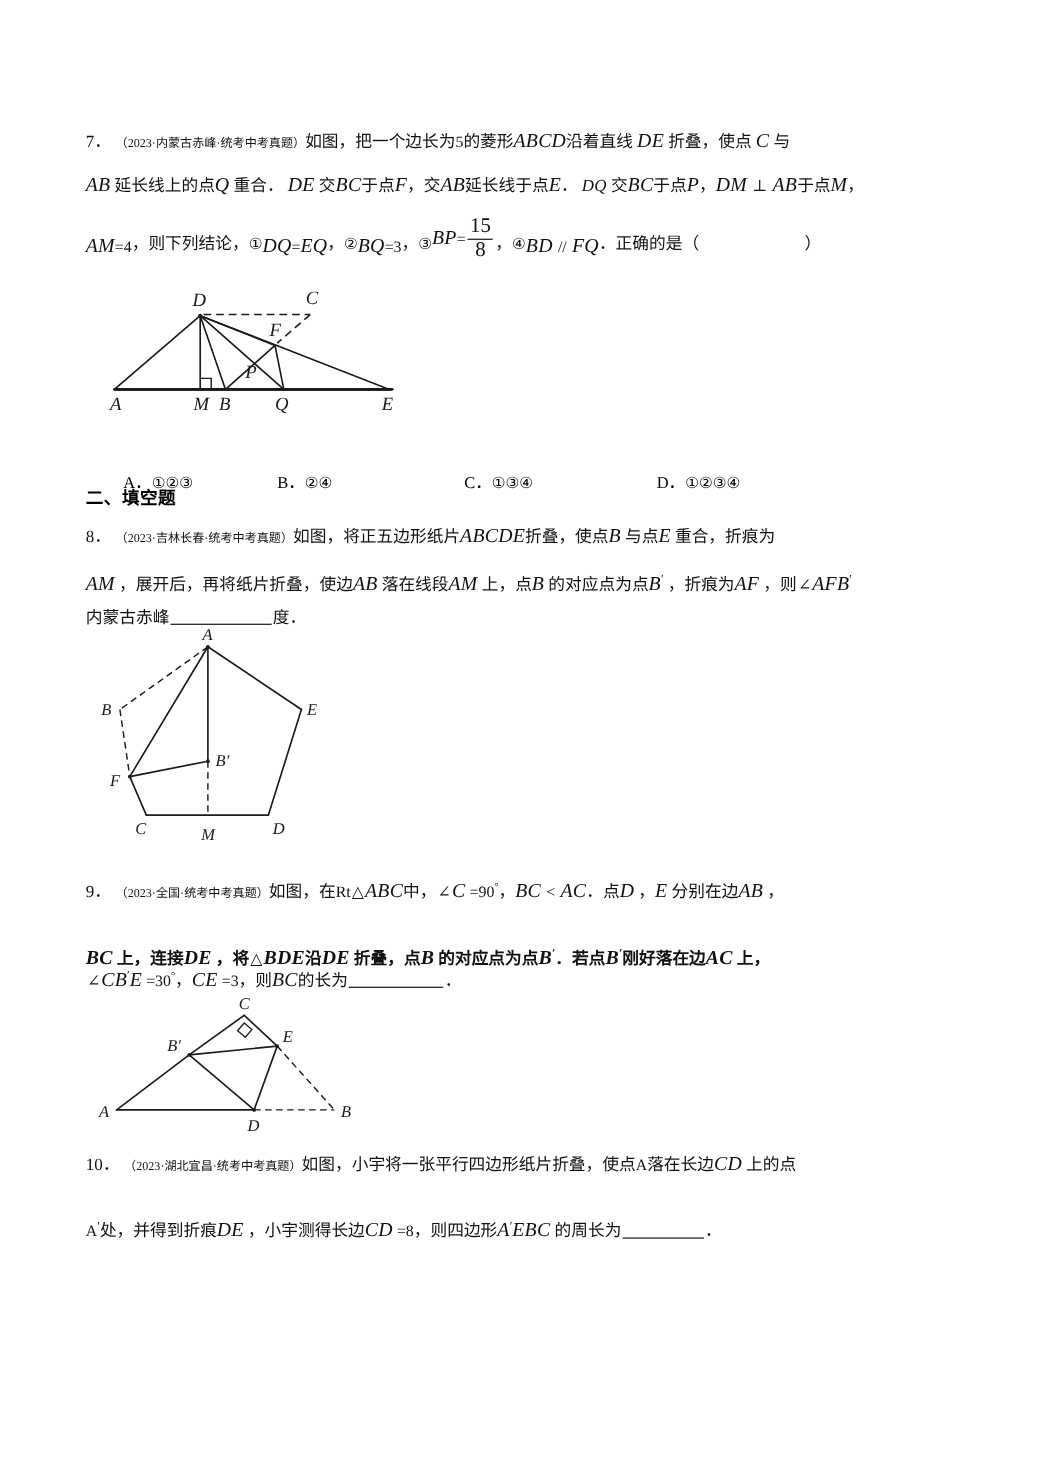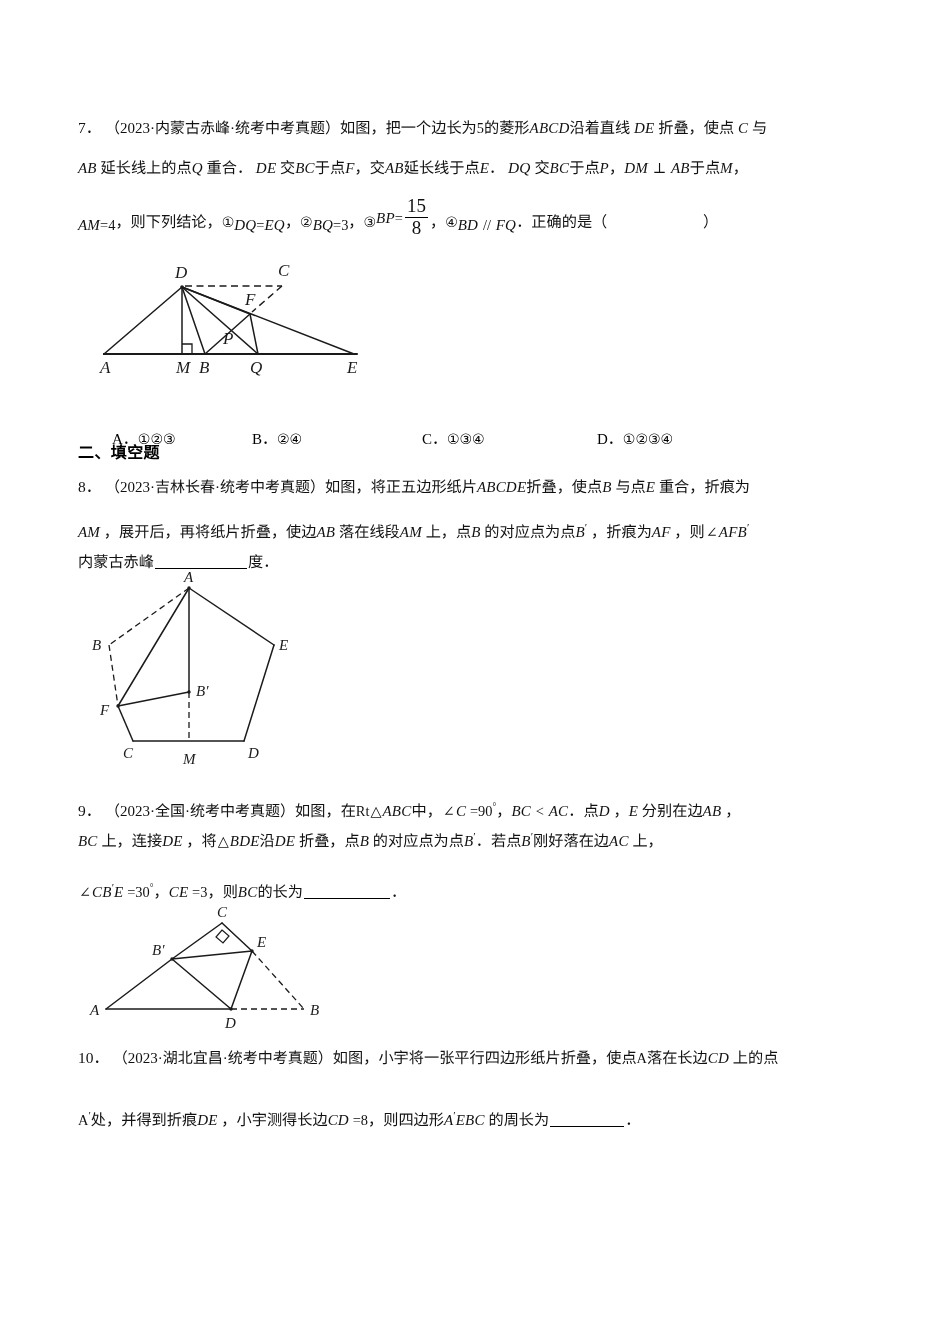--- a/index.html
+++ b/index.html
@@ -29,29 +29,29 @@
   .qline {
     font-size: 15.2px;
     line-height: 40px;
     color: #111;
     white-space: nowrap;
   }
   .qnum {
     font-size: 15.5px;
   }
   .src {
-    font-size: 15px;
+    font-size: 11px;
   }
   .cn {
     font-size: 15.2px;
   }
   .mi {
     font-family: "Liberation Serif", "DejaVu Serif", serif;
     font-style: italic;
-    font-size: 15px;
+    font-size: 18px;
     letter-spacing: .2px;
   }
   .mn {
     font-family: "Liberation Serif", "DejaVu Serif", serif;
     font-style: normal;
     font-size: 14.4px;
   }
   .op {
     font-family: "Liberation Serif", "DejaVu Serif", serif;
     font-style: normal;
@@ -278,21 +278,21 @@
       </svg>
     </div>
 
     <div class="row" style="top:787px;">
       <span class="qline">
         <span class="qnum">9．</span>
         <span class="src">（2023·全国·统考中考真题）</span><span class="cn">如图，在</span><span class="mn">Rt</span><span class="op">△</span><span class="mi">ABC</span><span class="cn">中，</span><span class="op">∠</span><span class="mi">C</span>&nbsp;<span class="mn">=</span><span class="mn">90</span><span class="deg">°</span><span class="cn">，</span><span class="mi">BC</span>&nbsp;<span class="op">&lt;</span>&nbsp;<span class="mi">AC</span><span class="cn">．点</span><span class="mi">D</span>&nbsp;<span class="cn">，</span><span class="mi">E</span>&nbsp;<span class="cn">分别在边</span><span class="mi">AB</span>&nbsp;<span class="cn">，</span>
       </span>
     </div>
 
-    <div class="row" style="top:816px;">
+    <div class="row" style="top:847px;font-weight:bold;">
       <span class="qline">
         <span class="mi">BC</span>&nbsp;<span class="cn">上，连接</span><span class="mi">DE</span>&nbsp;<span class="cn">，将</span><span class="op">△</span><span class="mi">BDE</span><span class="cn">沿</span><span class="mi">DE</span>&nbsp;<span class="cn">折叠，点</span><span class="mi">B</span>&nbsp;<span class="cn">的对应点为点</span><span class="mi">B</span><span class="prime">′</span><span class="cn">．若点</span><span class="mi">B</span><span class="prime">′</span><span class="cn">刚好落在边</span><span class="mi">AC</span>&nbsp;<span class="cn">上，</span>
       </span>
     </div>
 
     <div class="row" style="top:867px;">
       <span class="qline">
         <span class="op">∠</span><span class="mi">CB</span><span class="prime">′</span><span class="mi">E</span>&nbsp;<span class="mn">=</span><span class="mn">30</span><span class="deg">°</span><span class="cn">，</span><span class="mi">CE</span>&nbsp;<span class="mn">=</span><span class="mn">3</span><span class="cn">，则</span><span class="mi">BC</span><span class="cn">的长为</span><span class="blank-fill"></span><span class="cn">．</span>
       </span>
     </div>

